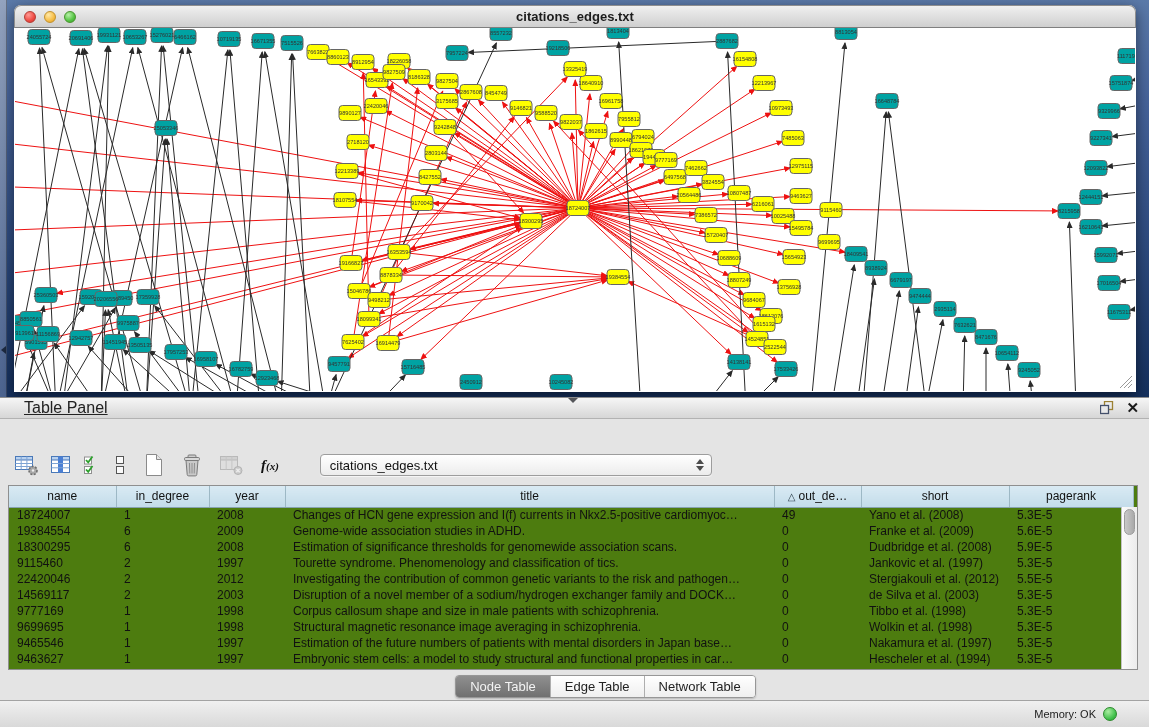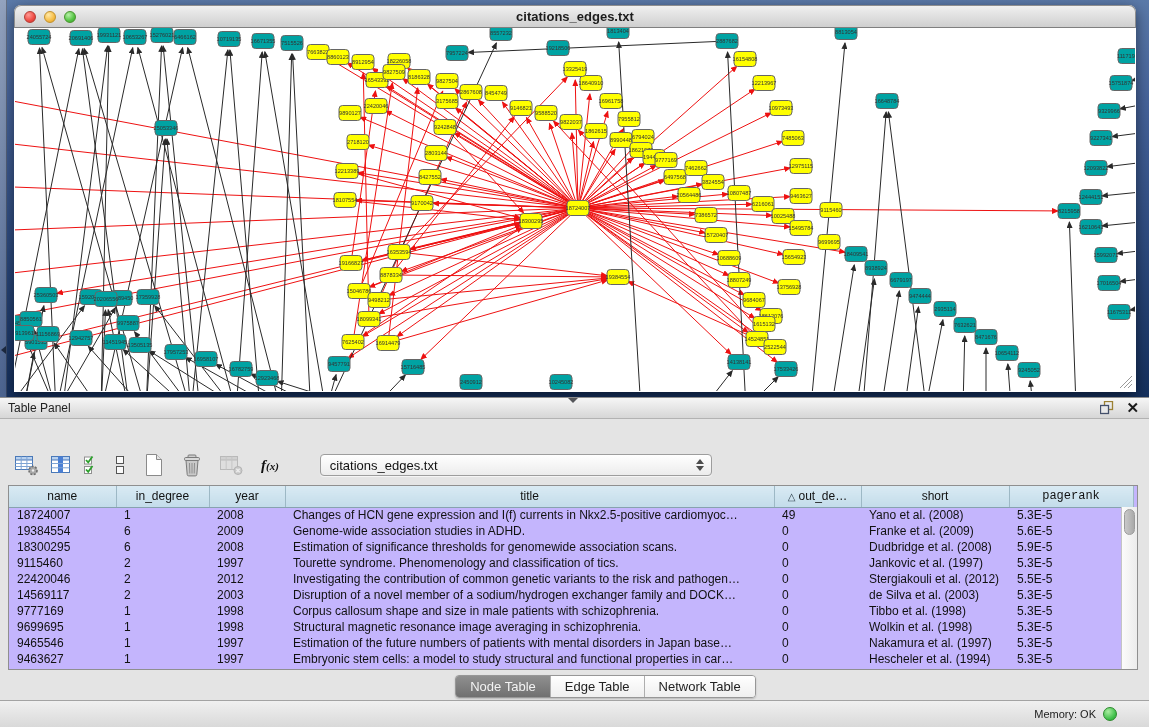--- a/index.html
+++ b/index.html
@@ -26,40 +26,40 @@
   .tl.green  { background:radial-gradient(circle at 35% 30%,#b7f0a8,#54c443 60%,#3d9a2e); border:1px solid #48942e; }
   .win-title { position:absolute; left:0; right:0; text-align:center; font-size:13px; font-weight:600; color:#1c1c1c; }
   .canvas-wrap { position:relative; width:1120px; height:363px; margin-left:1px; background:#fff; overflow:hidden; }
   .canvas-wrap svg.net { display:block; }
   .resize-grip { position:absolute; right:2px; bottom:2px; }
 
   
   .table-panel { position:absolute; top:397px; left:0; width:1149px; height:303px; background:#e4e4e4; }
   .panel-header { position:relative; height:22px; background:linear-gradient(180deg,#f6f6f6,#d6d6d6);
          border-top:1px solid #8d8d8d; border-bottom:1px solid #b2b2b2; display:flex; align-items:center; }
-  .panel-title { font-size:12px; color:#222; padding-left:8px; }
+  .panel-title { font-size:16px; color:#222; padding-left:24px;text-decoration:underline; }
   .splitter-handle { position:absolute; left:568px; top:0; width:0; height:0;
          border-left:5px solid transparent; border-right:5px solid transparent; border-top:5px solid #55565a; }
   .panel-actions { position:absolute; right:10px; top:2px; display:flex; align-items:center; gap:12px; }
   .close-x { font-size:15px; font-weight:bold; color:#1a1a1a; line-height:16px; cursor:default; }
 
   .panel-body { position:relative; height:281px; background:#e4e4e4; }
   .toolbar { position:absolute; top:30px; left:14px; height:32px; display:flex; align-items:center; }
   .tb-btn { background:none; border:none; padding:0; margin-right:11px; display:flex; align-items:center; }
   .fx { font-family:"Liberation Serif", serif; font-style:italic; font-size:15px; font-weight:bold; color:#111; }
   .fx small { font-size:11px; font-weight:bold; }
   .combo { margin-left:30px; width:392px; height:22px; border:1px solid #9d9d9d; border-radius:4px;
          background:linear-gradient(180deg,#ffffff,#ececec); display:flex; align-items:center; position:relative;
          box-shadow:0 1px 1px rgba(255,255,255,.7); }
   .combo-text { font-size:13px; color:#111; padding-left:9px; }
   .combo-arrows { position:absolute; right:7px; top:4px; display:flex; flex-direction:column; gap:2px; }
   .combo-arrows .up { width:0;height:0;border-left:4px solid transparent;border-right:4px solid transparent;border-bottom:5px solid #4c4c4c; }
   .combo-arrows .down { width:0;height:0;border-left:4px solid transparent;border-right:4px solid transparent;border-top:5px solid #4c4c4c; }
 
-  .table-wrap { position:absolute; top:66px; left:8px; width:1130px; height:185px; background:#c4b5fd; border:1px solid #8f8f8f; }
+  .table-wrap { position:absolute; top:66px; left:8px; width:1130px; height:185px; background:#4d7c0f; border:1px solid #8f8f8f; }
   table.data { border-collapse:collapse; table-layout:fixed; width:1112px; }
   table.data th { height:21px; background:linear-gradient(180deg,#d9eaf3,#c3dcea); border-right:1px solid #9db8c5;
          border-bottom:1px solid #87a2b0; font-size:12px; font-weight:normal; color:#111; text-align:center; overflow:hidden; white-space:nowrap; }
   table.data td { height:16px; font-size:12px; color:#111; padding-left:8px; overflow:hidden; white-space:nowrap; text-overflow:clip; }
   .sort-ind { color:#2d3e4a; font-size:10px; margin-right:3px; }
   .vscroll { position:absolute; top:21px; right:0; bottom:0; width:16px; background:linear-gradient(90deg,#fbfbfb,#ececec);
          border-left:1px solid #c4c4c4; }
   .vscroll .thumb { position:absolute; top:2px; left:2px; width:11px; height:26px; border-radius:6px;
          background:linear-gradient(90deg,#c9c9c9,#a9a9a9); border:1px solid #9b9b9b; }
 
@@ -908,21 +908,21 @@
       <div class="table-wrap">
         <table class="data">
           <thead>
               <tr id="table-head-row">
                 <th style="width: 107px;"><span>name</span></th>
                 <th style="width: 93px;"><span>in_degree</span></th>
                 <th style="width: 76px;"><span>year</span></th>
                 <th style="width: 489px;"><span>title</span></th>
                 <th style="width: 87px;"><span class="sort-ind">△</span><span>out_de…</span></th>
                 <th style="width: 148px;"><span>short</span></th>
-                <th style="width: 124px; font-family: Liberation Mono, monospace;"><span>pagerank</span></th>
+                <th style="width: 124px;"><span>pagerank</span></th>
               </tr>
             </thead>
           <tbody id="table-body">
               <tr>
                 <td>18724007</td>
                 <td>1</td>
                 <td>2008</td>
                 <td>Changes of HCN gene expression and I(f) currents in Nkx2.5-positive cardiomyoc…</td>
                 <td>49</td>
                 <td>Yano et al. (2008)</td>

